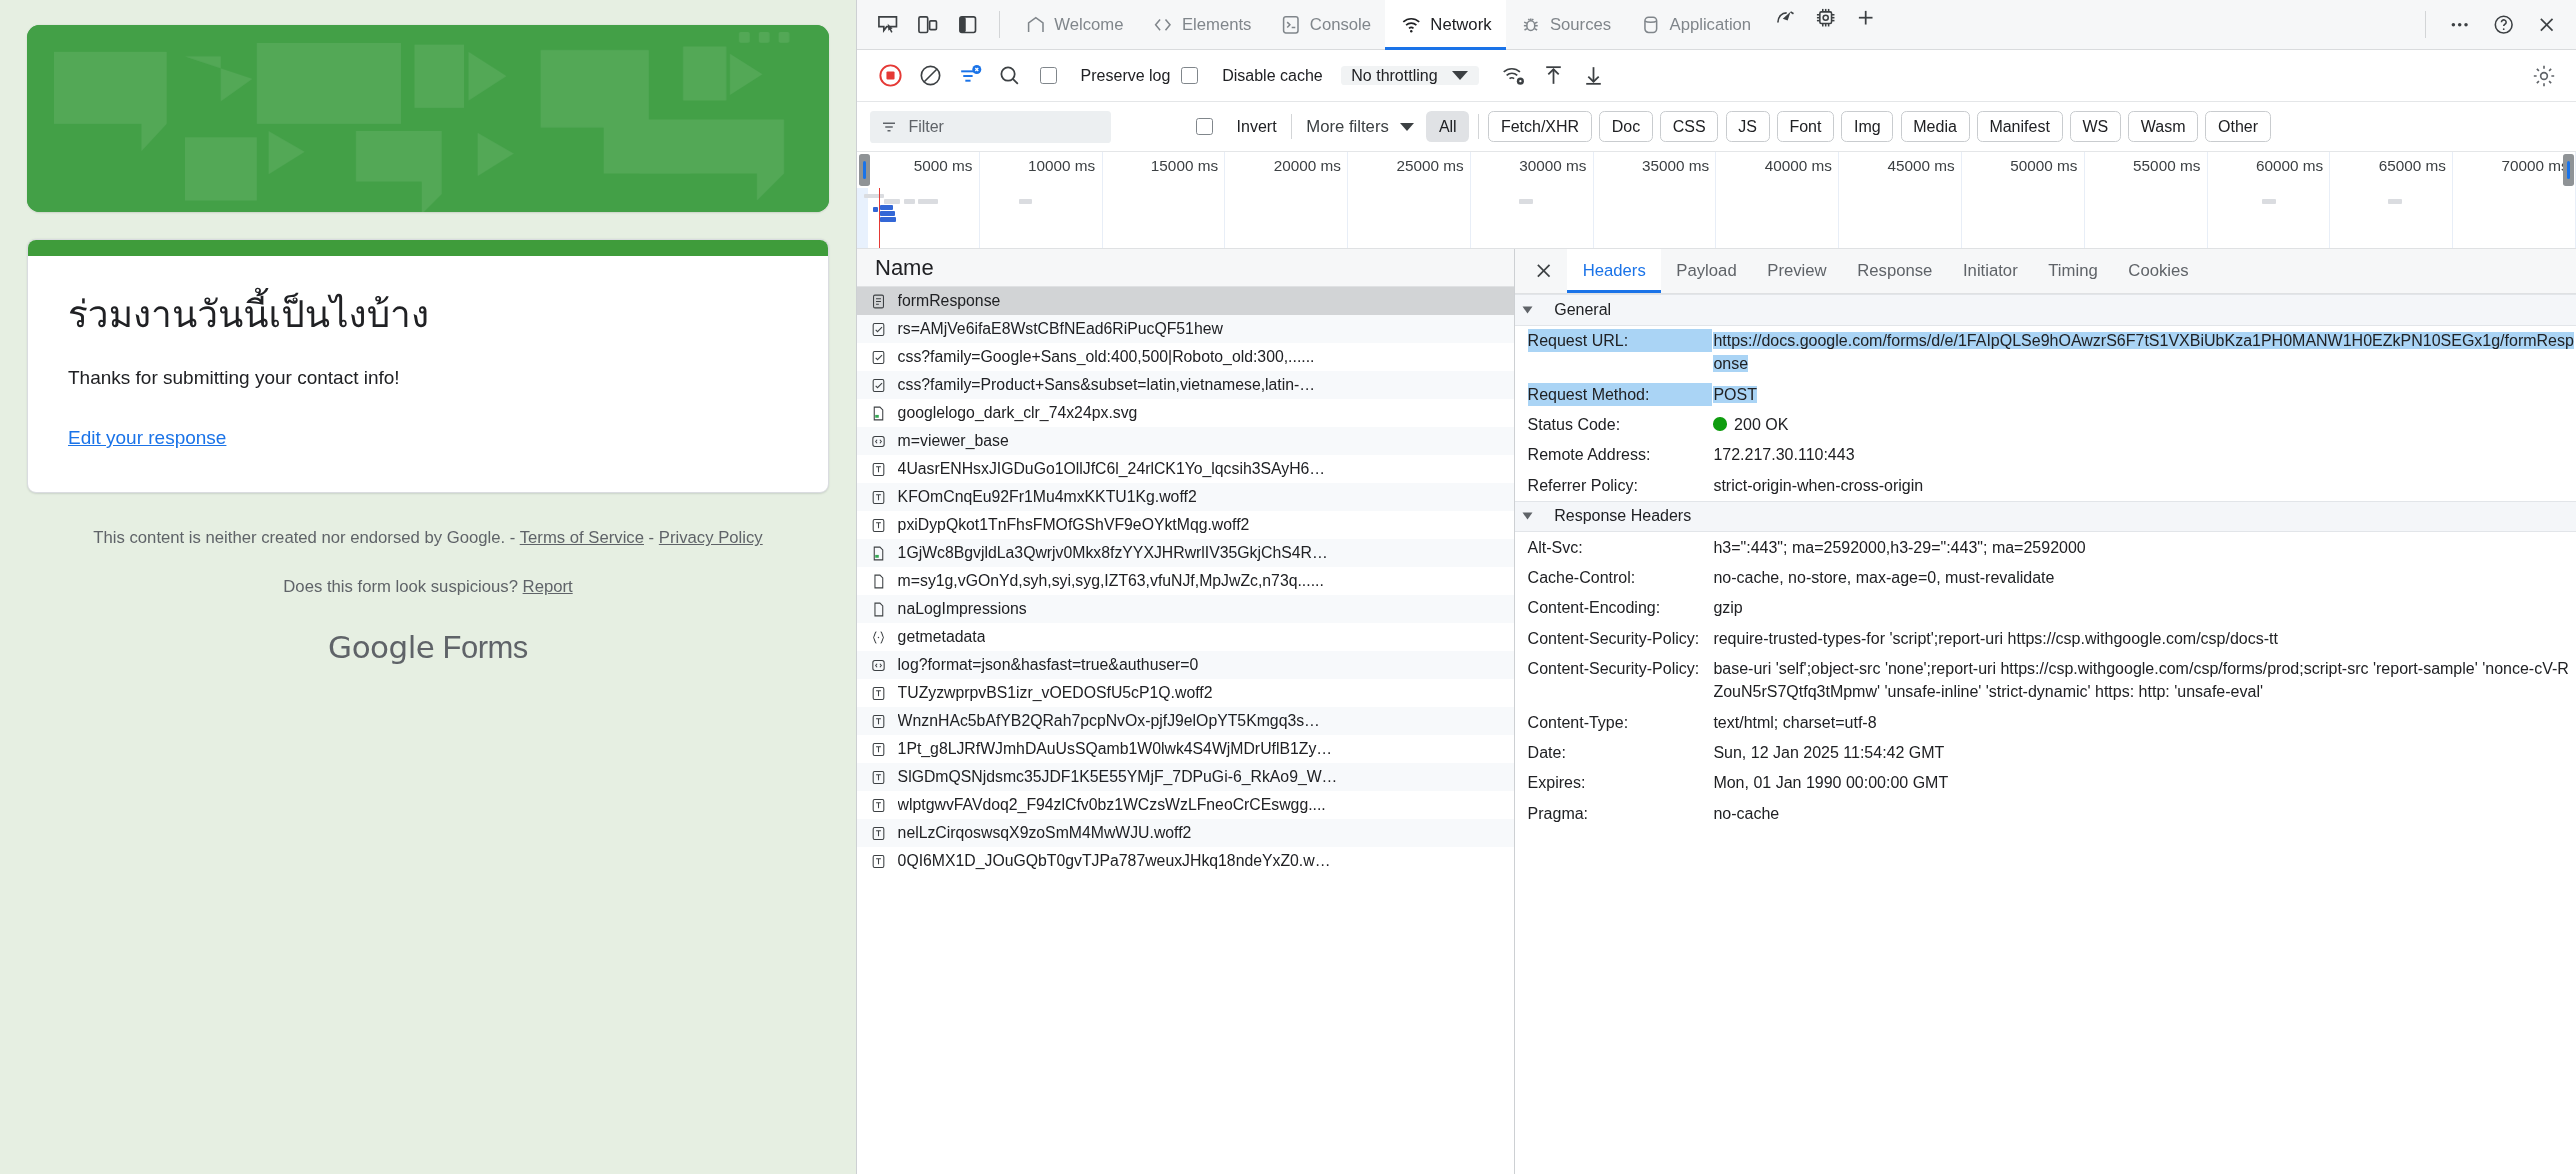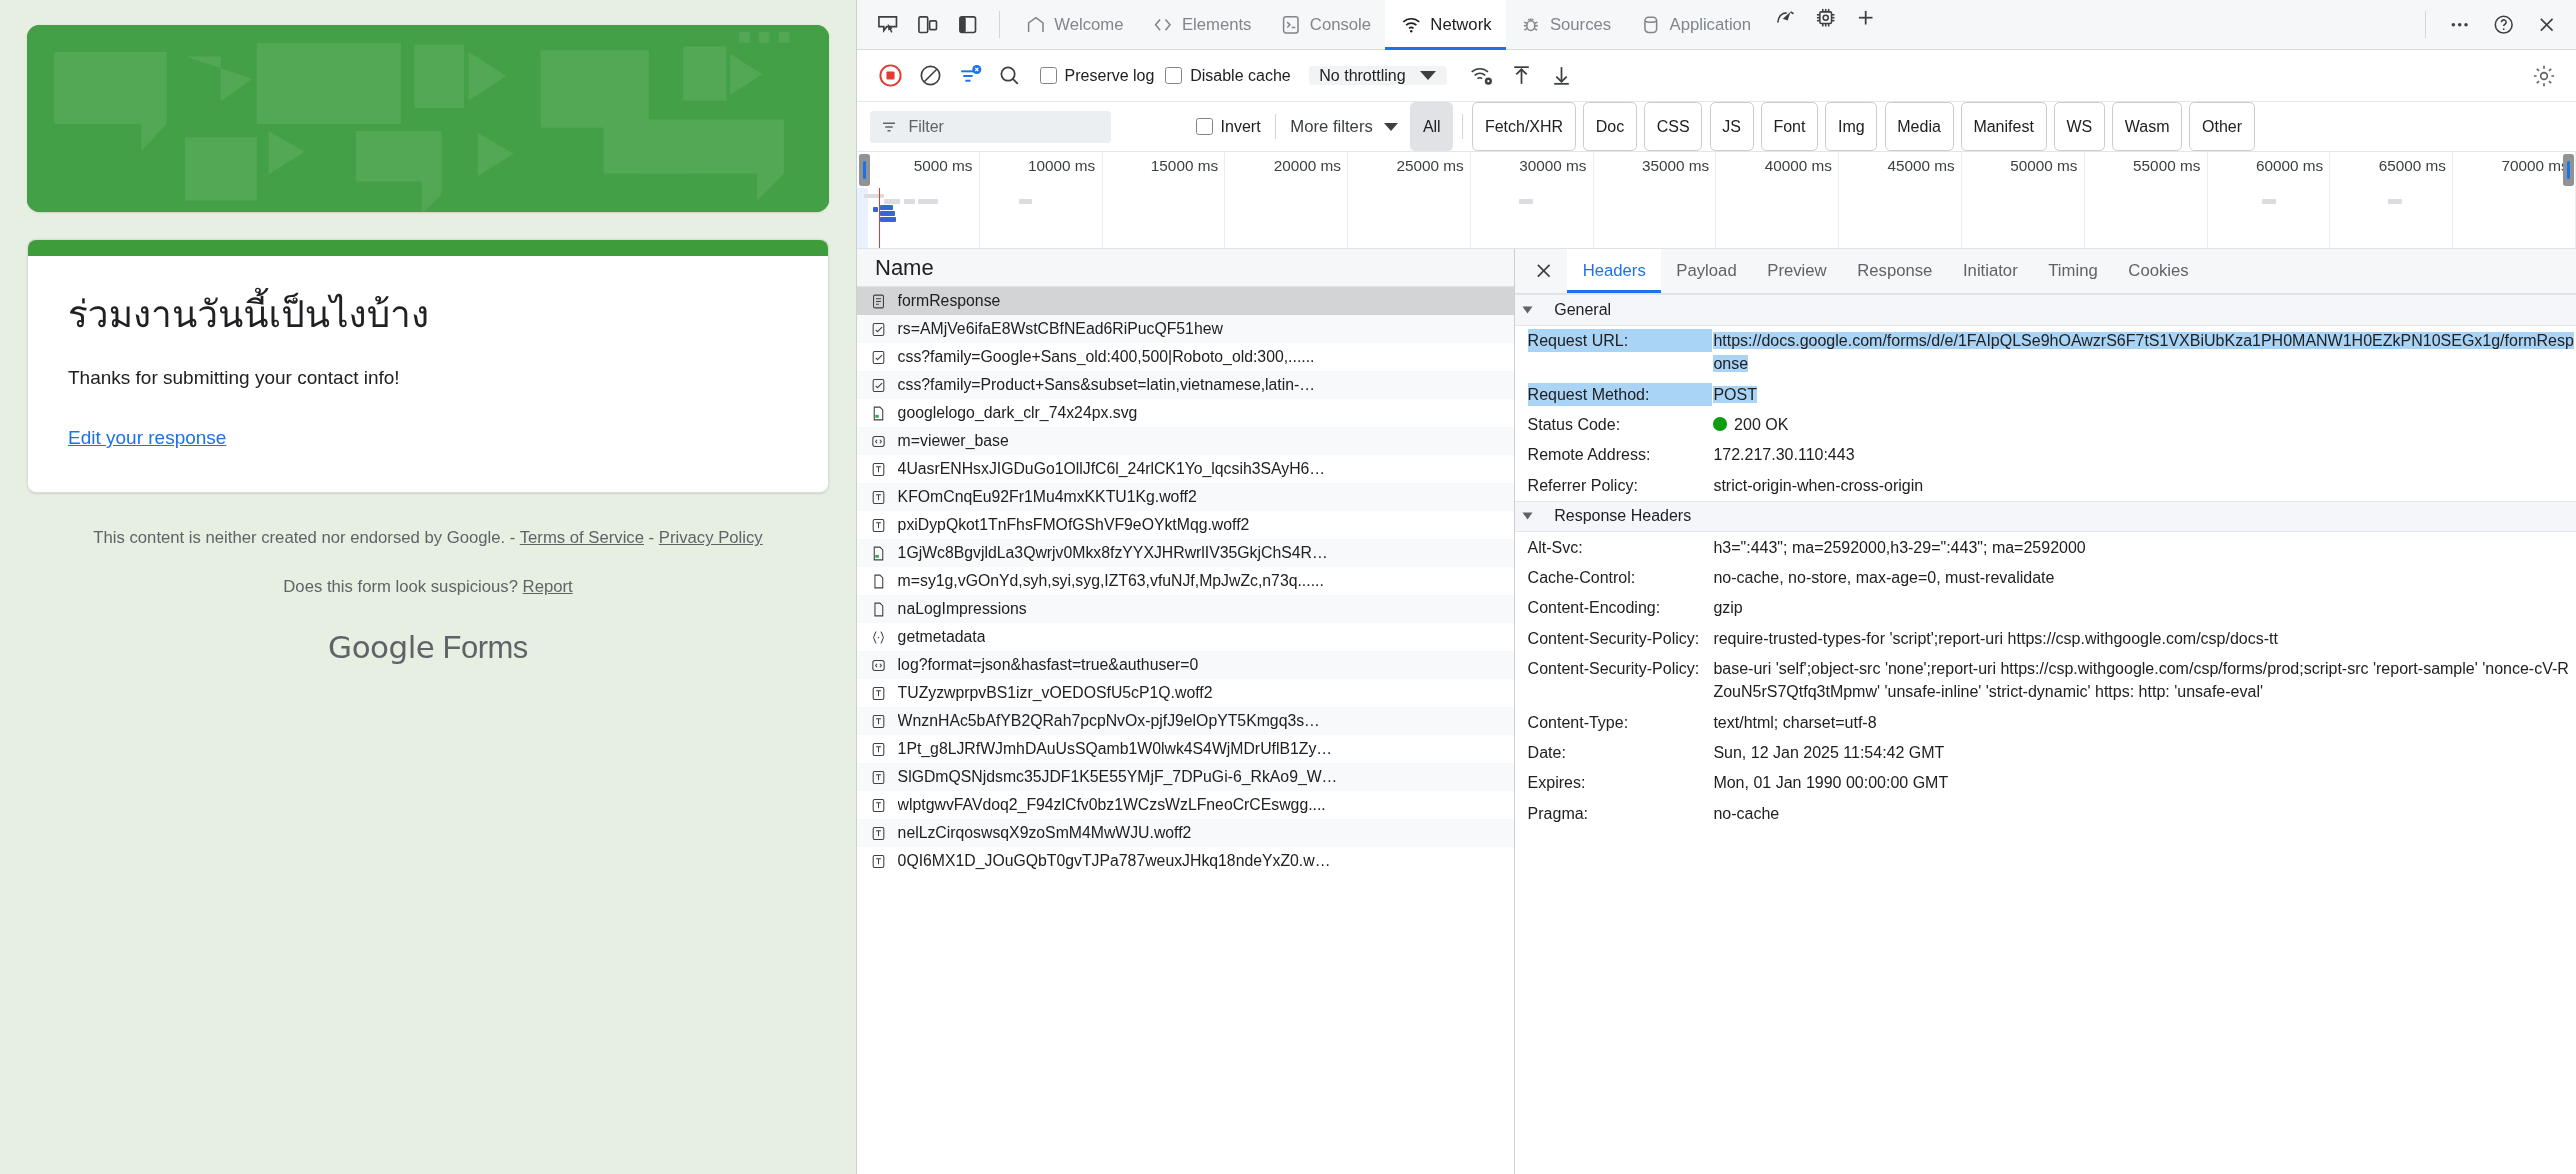--- a/index.html
+++ b/index.html
@@ -139,21 +139,21 @@
     border-bottom: 0.9px solid #e4e6e8;
     padding: 0 12.6px 0 14.4px;
     gap: 1.8px;
   }
   .tb-btn {
     width: 38px; height: 38px;
     display:flex; align-items:center; justify-content:center;
     cursor:pointer; border-radius: 3.6px;
   }
   .chk-wrap {
-    display:flex; align-items:center; gap:8px;
+    display:flex; align-items:center; gap:24px;
     margin-left: 9px; cursor:pointer; white-space:nowrap;
     font-size: 16px; color:#202124;
   }
   .chkbox {
     width: 17px; height: 17px;
     border: 1.4px solid #80868b;
     border-radius: 2.7px; background:#fff;
     flex: 0 0 17px;
   }
   .throttle {
@@ -193,21 +193,21 @@
   .morefilters {
     display:flex; align-items:center; gap:10.8px;
     font-size:16.7px; color:#3c4043; cursor:pointer; white-space:nowrap;
   }
   .caret-s {
     width:0;height:0;border-left:7.2px solid transparent;
     border-right:7.2px solid transparent;border-top:8px solid #3c4043;
   }
   .typechips { display:flex; align-items:center; gap:7.2px; margin-left:12.6px; }
   .chip {
-    height: 49px; padding: 0 11.7px;
+    height: 31px; padding: 0 11.7px;
     border-radius: 5.4px;
     display:flex; align-items:center;
     font-size: 16px; color:#202124;
     border:0.9px solid #c9cccf; background:#fff;
     cursor:pointer; white-space:nowrap;
   }
   .chip.sel { background:#e0e2e5; border-color:transparent; font-weight:400; }
 
   
   .dt-overview {

